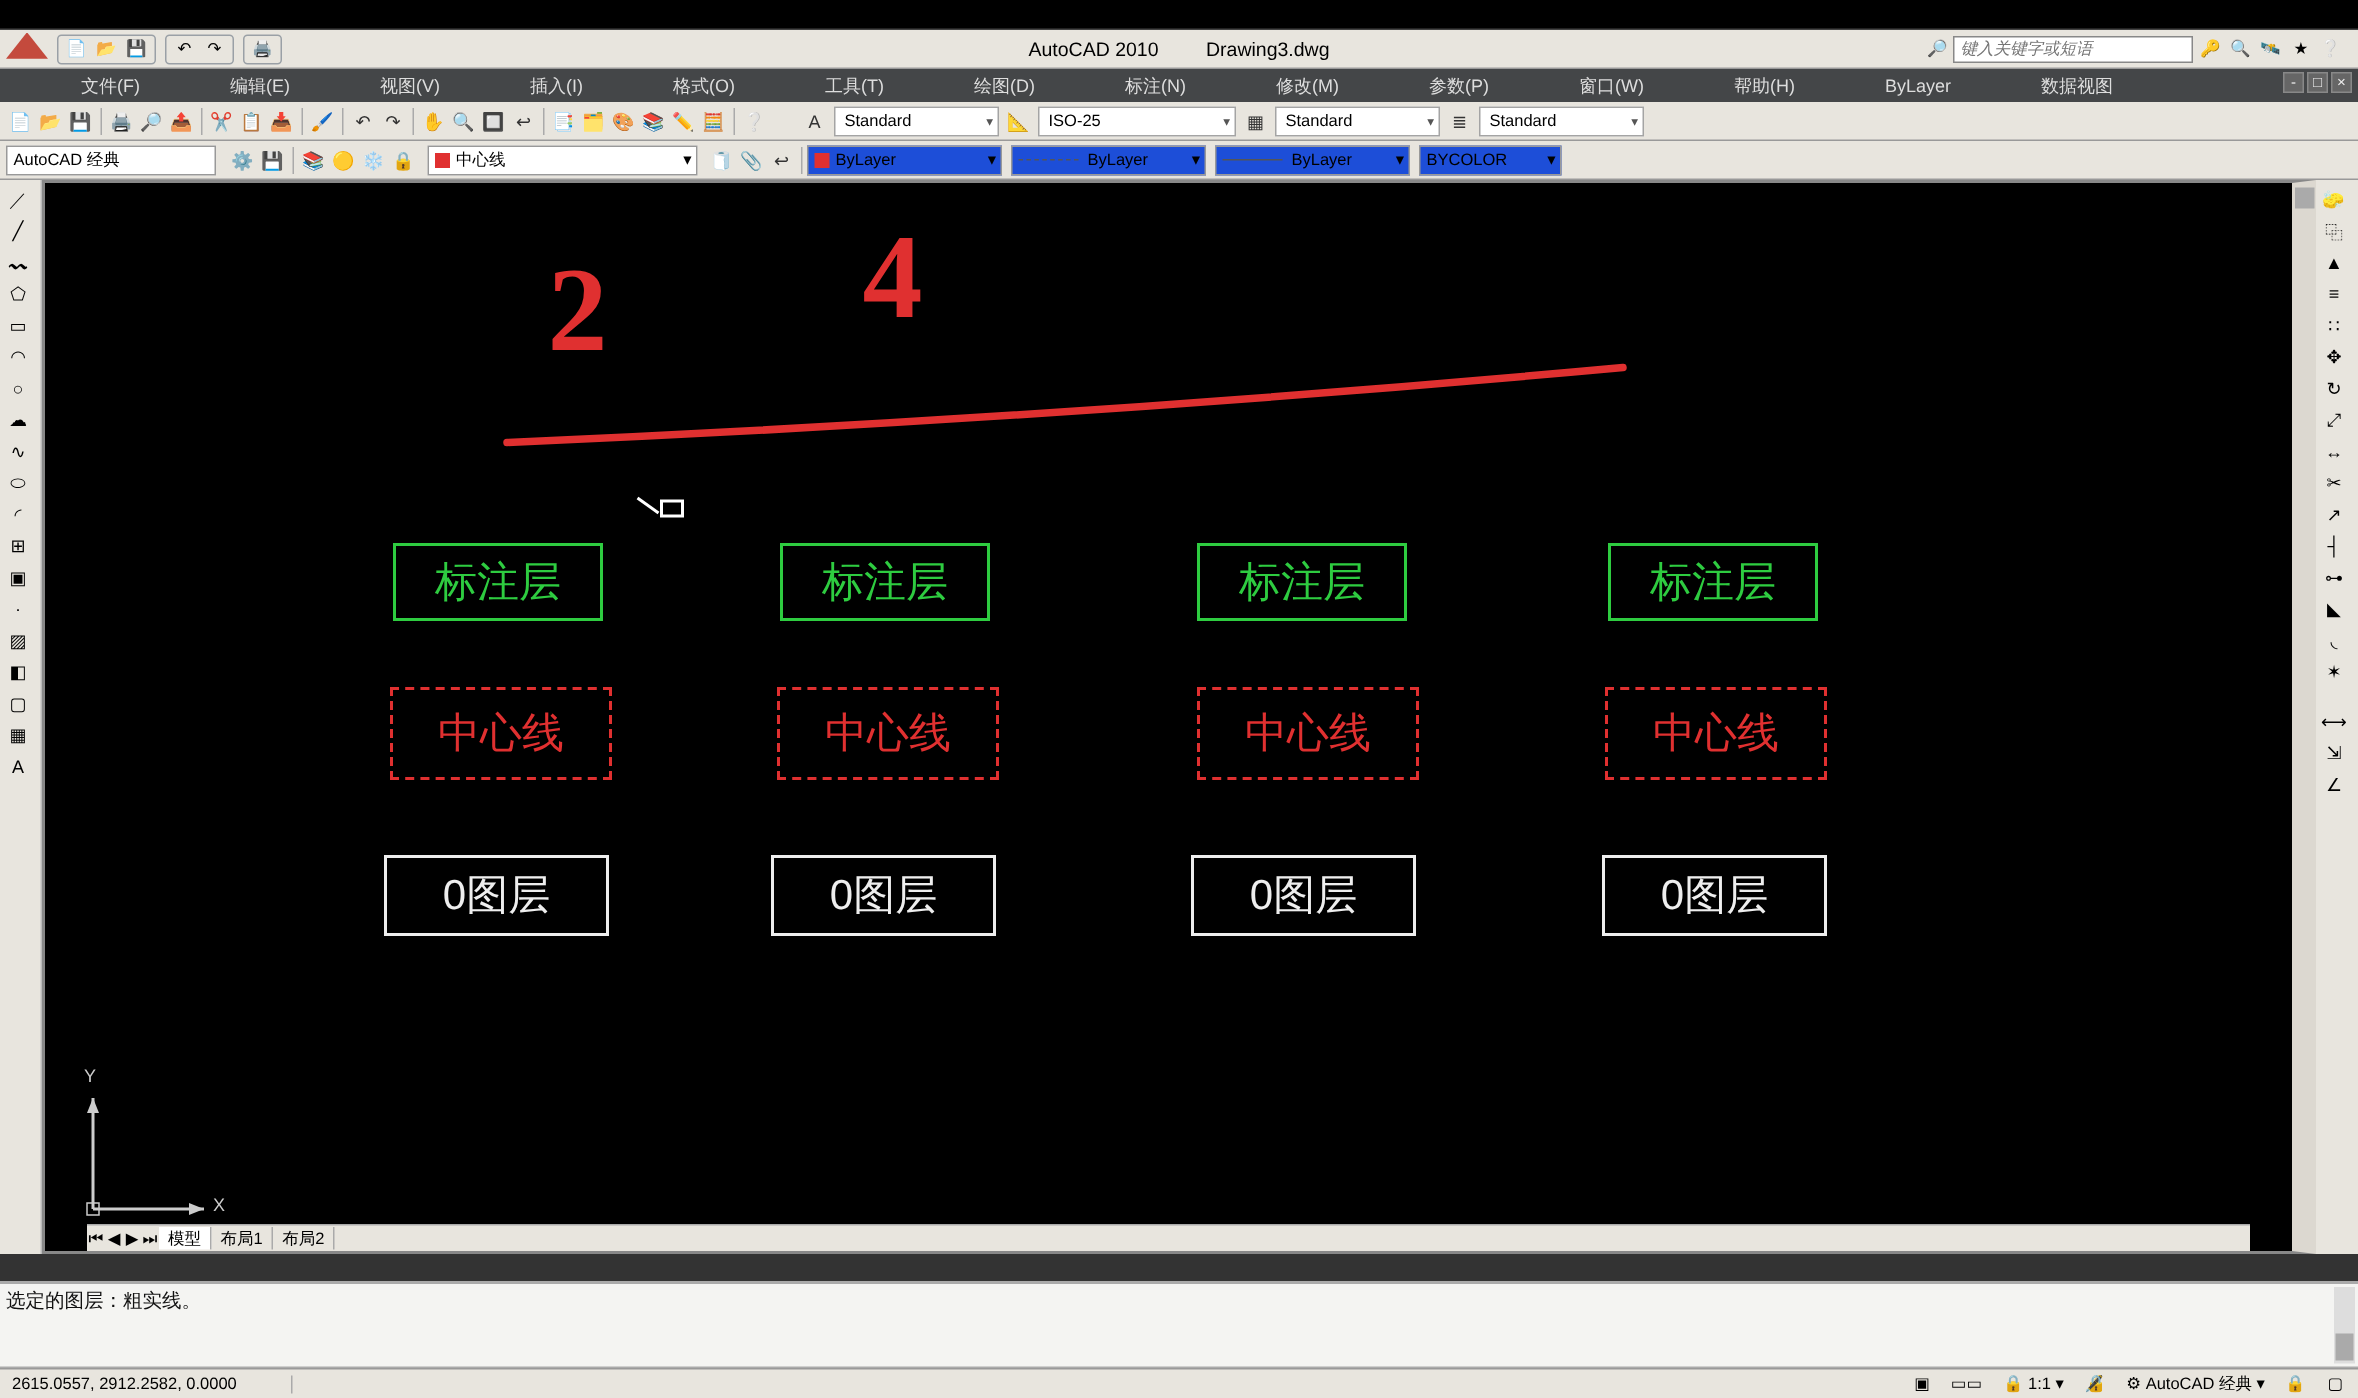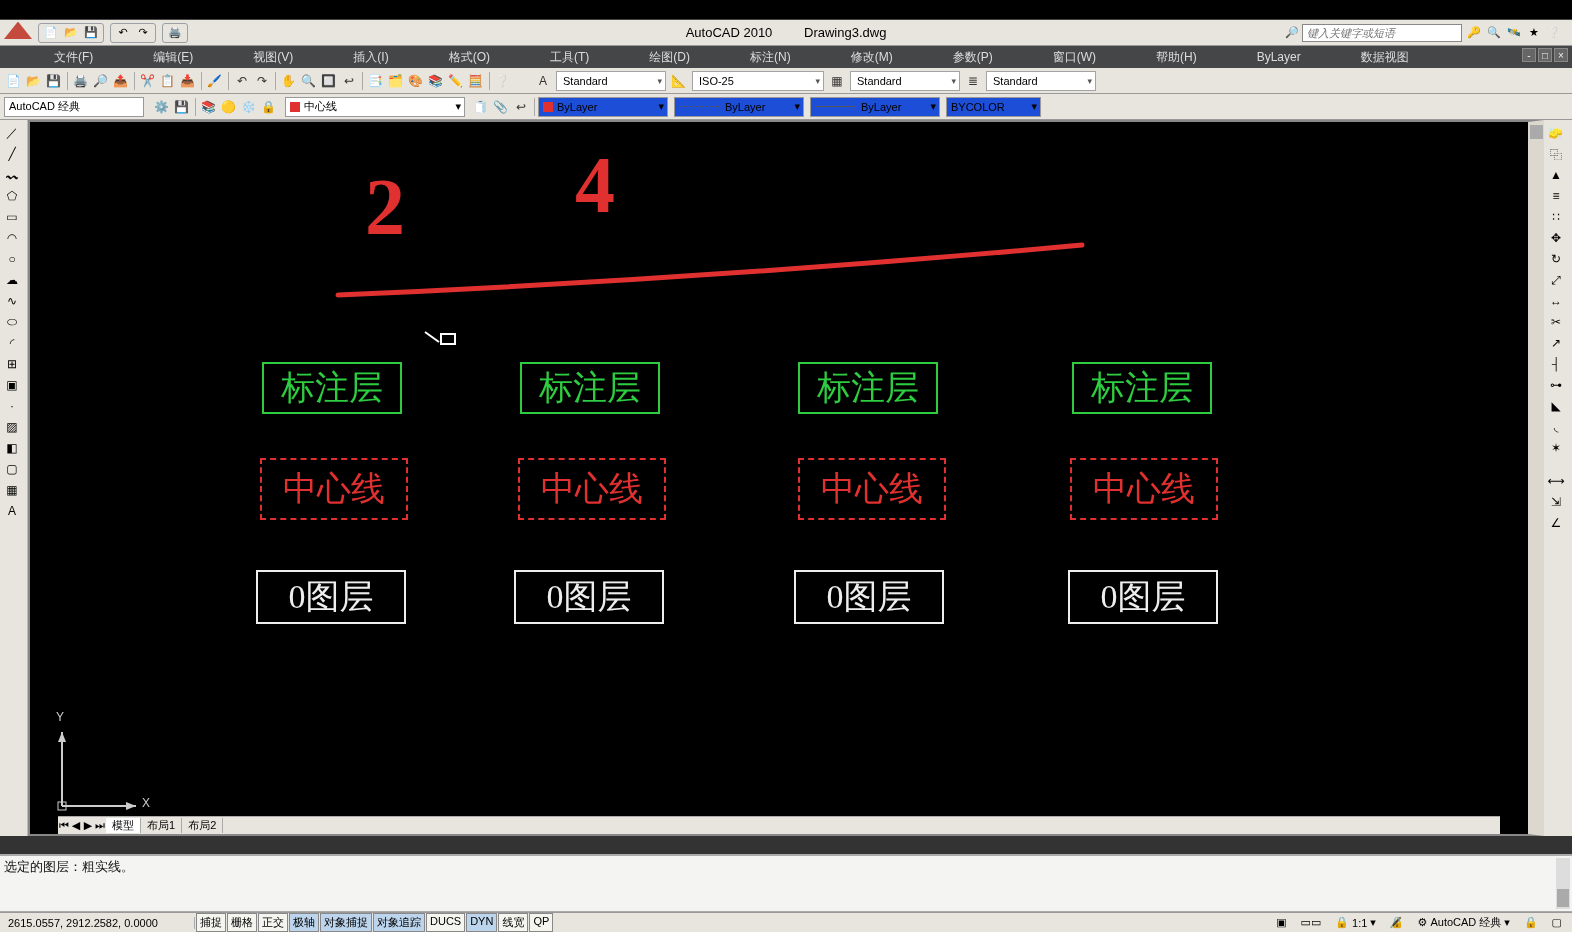--- a/index.html
+++ b/index.html
@@ -227,22 +227,22 @@
   gap: 3px;
 }
 .right-col .ti { width:20px; height:18px; display:flex; align-items:center; justify-content:center;}
 
 
 .text-box {
   position: absolute;
   display: flex;
   align-items: center;
   justify-content: center;
-  font-family: Liberation Serif, serif;
-  font-size: 34px;
+  font-family: Liberation Sans, sans-serif;
+  font-size: 28px;
   padding: 2px 8px;
 }
 .box-green { border: 2px solid #2ecc40; color: #2ecc40; }
 .box-red-dash { border: 2px dashed #e03030; color: #e03030; }
 .box-white { border: 2px solid #eee; color: #eee; }
 .redline {
   position: absolute;
   background: transparent;
 }
 .redh {
@@ -572,32 +572,20 @@
 <div class="command-area">
   <div class="line">选定的图层：粗实线。</div>
   <div style="height:4px"></div>
   <div class="cmd-scroll">
       <div class="thumb"></div>
     </div>
 </div>
 
 <div class="status-bar">
   <div class="status-coords">2615.0557, 2912.2582, 0.0000</div>
-  <div id="sb-toggles" style="display:flex;">
-      <span class="sb-toggle">捕捉</span>
-      <span class="sb-toggle">栅格</span>
-      <span class="sb-toggle">正交</span>
-      <span class="sb-toggle active">极轴</span>
-      <span class="sb-toggle active">对象捕捉</span>
-      <span class="sb-toggle active">对象追踪</span>
-      <span class="sb-toggle">DUCS</span>
-      <span class="sb-toggle active">DYN</span>
-      <span class="sb-toggle">线宽</span>
-      <span class="sb-toggle">QP</span>
-    </div>
   <div class="status-right">
     <span class="chip">▣</span>
     <span class="chip">▭▭</span>
     <span class="chip">🔒 <span>1:1</span> ▾</span>
     <span class="chip">🔏</span>
     <span class="chip">⚙ <span>AutoCAD 经典</span> ▾</span>
     <span class="chip">🔒</span>
     <span class="chip">▢</span>
   </div>
 </div>

